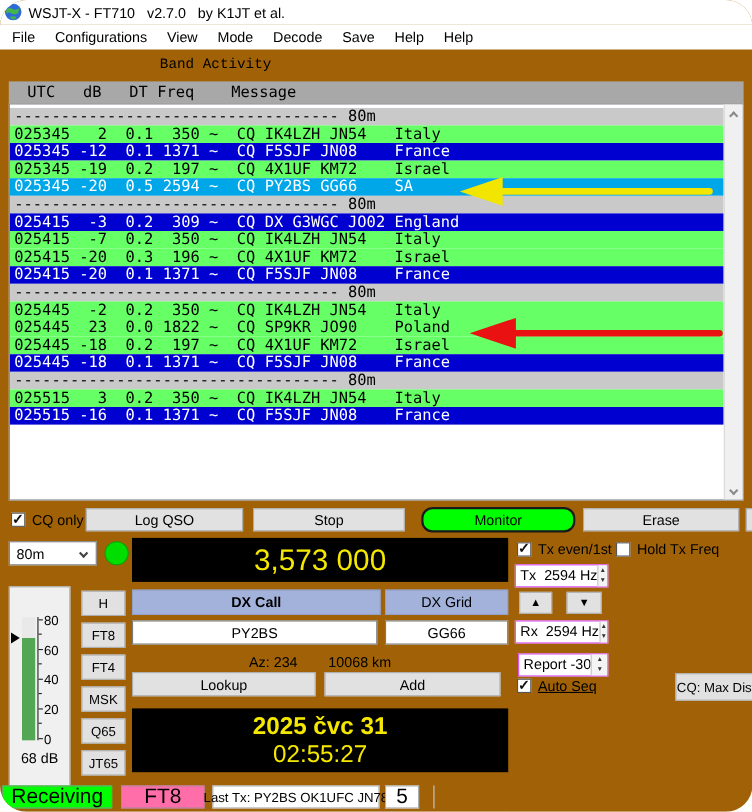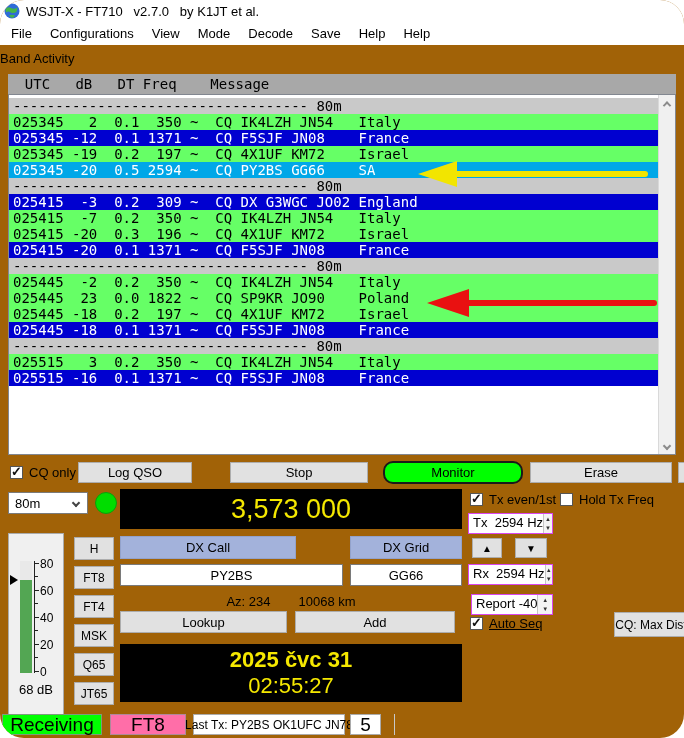--- a/index.html
+++ b/index.html
@@ -11,21 +11,21 @@
   .abs { position:absolute; }
 
   
   .titlebar { left:0; top:0; width:684px; height:22px; background:#FFFFFF; display:flex; align-items:center; }
   .titlebar .ttl { margin-left:6px; font-size:13px; white-space:pre; }
   .winicon { margin-left:4px; width:16px; height:16px; }
   .menubar { left:0; top:22px; width:684px; height:23px; background:#FFFFFF; display:flex; align-items:center; padding-left:2px; }
   .menubar span { padding:2px 9px; cursor:default; }
 
   
-  .ba-title { left:0; top:51px; width:392px; text-align:left; font-size:13px; }
+  .ba-title { left:0; top:51px; width:392px; text-align:center; font-size:13px;font-family:Liberation Mono, monospace; }
   .col-header {
     left:8px; top:74px; width:668px; height:20px; background:#A8A8A8;
     font-family:"DejaVu Sans Mono", monospace; font-size:14px; line-height:20px; white-space:pre; color:#000;
   }
 
   
   .decode-panel { left:8px; top:94px; width:668px; height:361px; background:#FFFFFF; border:1px solid #828790; }
   .rows { position:absolute; left:0; top:3px; right:17px; bottom:0; overflow:hidden; }
   .drow {
     height:16px; line-height:16px; font-family:"DejaVu Sans Mono", monospace; font-size:14px;
@@ -169,21 +169,21 @@
   </div>
   <div class="abs arrow" style="left:427px; top:289px; width:230px; height:28px;">
     <div class="a-head" style="left:0; top:0; border-top:14px solid transparent; border-bottom:14px solid transparent; border-right:42px solid #E91111;"></div>
     <div class="a-shaft" style="left:39px; top:11px; width:191px; height:6px; background:#E91111;"></div>
   </div>
 
   <div class="abs cbrow" style="left:10px; top:465px;">
     <span class="cb checked"></span>
     <span>CQ only</span>
   </div>
-  <div class="abs btn" style="left:78px; top:462px; width:114px; height:21px;">Log QSO</div>
+  <div class="abs btn" style="left:78px; top:462px; width:143px; height:21px;">Log QSO</div>
   <div class="abs btn" style="left:230px; top:462px; width:138px; height:21px;">Stop</div>
   <div class="abs btn" style="left:383px; top:461px; width:140px; height:23px; background:#00FF00; border:2px solid #1a1a1a; border-radius:10px;">Monitor</div>
   <div class="abs btn" style="left:530px; top:462px; width:142px; height:21px;">Erase</div>
   <div class="abs btn" style="left:678px; top:462px; width:10px; height:21px;"></div>
 
   <div class="abs combo">
     <span class="val">80m</span>
     <span class="chev down"></span>
   </div>
   <div class="abs lamp"></div>
@@ -207,33 +207,33 @@
   <div class="abs btn" style="left:472px; top:538px; width:30px; height:20px; font-size:10px;">▲</div>
   <div class="abs btn" style="left:515px; top:538px; width:32px; height:20px; font-size:10px;">▼</div>
   <div class="abs spin" style="left:468px; top:564px; width:85px; height:21px;">
     <span class="txt">Rx  2594 Hz</span>
     <span class="arrs">
         <div>▲</div>
         <div>▼</div>
       </span>
   </div>
   <div class="abs spin" style="left:471px; top:594px; width:82px; height:21px;">
-    <span class="txt" style="text-align:center;">Report -40</span>
+    <span class="txt" style="text-align:center;">Report -30</span>
     <span class="arrs">
         <div>▲</div>
         <div>▼</div>
       </span>
   </div>
   <div class="abs cbrow" style="left:470px; top:616px;text-decoration:underline;">
     <span class="cb checked"></span>
     <span>Auto Seq</span>
   </div>
   <div class="abs btn" style="left:614px; top:612px; width:74px; height:25px; font-size:12px;">CQ: Max Dist</div>
 
-  <div class="abs dxhdr" style="left:120px; top:536px; width:176px; height:23px;">DX Call</div>
+  <div class="abs dxhdr" style="left:120px; top:536px; width:226px; height:23px;font-weight:bold;">DX Call</div>
   <div class="abs dxhdr" style="left:350px; top:536px; width:112px; height:23px;">DX Grid</div>
   <div class="abs dxin" style="left:120px; top:564px; width:223px; height:22px;">PY2BS</div>
   <div class="abs dxin" style="left:350px; top:564px; width:112px; height:22px;">GG66</div>
   <div class="abs azline">
     <span>Az: 234</span>
     <span>10068 km</span>
   </div>
   <div class="abs btn" style="left:120px; top:611px; width:167px; height:22px;">Lookup</div>
   <div class="abs btn" style="left:295px; top:611px; width:160px; height:22px;">Add</div>
 

